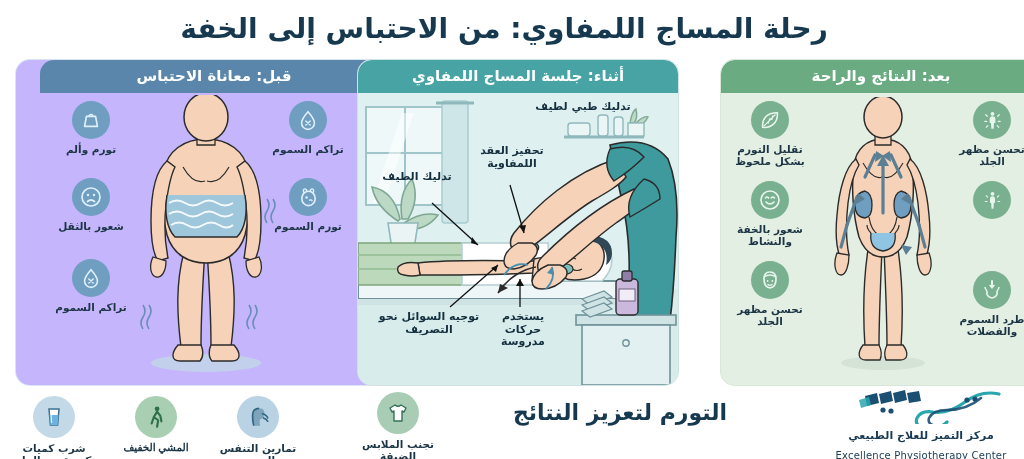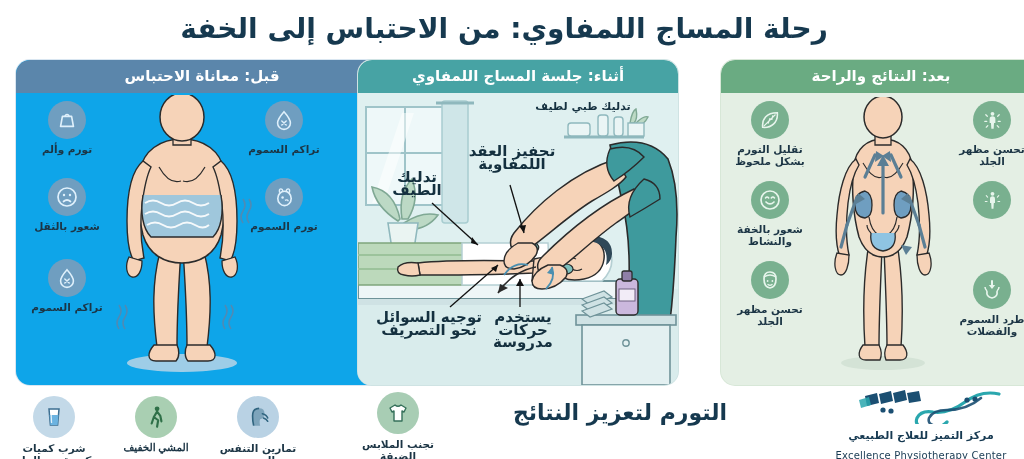--- a/index.html
+++ b/index.html
@@ -20,42 +20,42 @@
 
   
   .panel { position:absolute; top:60px; border-radius:14px; overflow:hidden; }
   .panel-head {
     height:33px; line-height:33px; text-align:center; color:#ffffff;
     font-size:15px; font-weight:bold; direction:rtl;
     border-radius:14px 14px 0 0;
   }
   .panel-body { position:relative; width:100%; height:292px;border-radius:17px; }
 
-  #panel-before { left:16px;  width:372px; height:325px; background:#0ea5e9; box-shadow:0 0 0 1px #d9e6f1;}
+  #panel-before { left:16px;  width:372px; height:325px; background:#c4b5fd; box-shadow:0 0 0 1px #d9e6f1;padding-left:24px;}
   #panel-before .panel-head { background:#5b86ab; }
   #panel-during { left:358px; width:320px; height:325px; background:#d9ecec; box-shadow:0 0 0 1px #cfe3e3;}
   #panel-during .panel-head { background:#47a3a4; }
   #panel-after  { left:688px; width:320px; height:325px; background:#e4efe4; box-shadow:0 0 0 1px #d7e7d7;margin-left:33px;}
   #panel-after  .panel-head { background:#6aab82; }
 
   
   .feature { position:absolute; width:86px; text-align:center; direction:rtl; }
   .f-icon {
     width:38px; height:38px; border-radius:50%; margin:0 auto 4px;
     display:flex; align-items:center; justify-content:center;
   }
   .f-icon svg { display:block; }
   .blue-ic  { background:#6f9ec0; }
   .green-ic { background:#79b08f; }
   .f-label { font-size:10.5px; font-weight:bold; color:#1c3545; line-height:12px; }
 
   
   .scene { position:absolute; inset:0; }
   .anno { position:absolute; direction:rtl; text-align:center;
-          font-size:15px; font-weight:bold; color:#14303f; line-height:12.5px; }
+          font-size:11px; font-weight:bold; color:#14303f; line-height:12.5px; }
   .anno.big { font-size:11px; }
 
   
   .tips-title {
     position:absolute; left:470px; top:400px; width:300px; text-align:center;
     direction:rtl; font-size:22px; font-weight:bold; color:#16394f;
   }
   .tip { position:absolute; width:92px; text-align:center; direction:rtl; }
   .tip .f-icon { width:42px; height:42px; }
   .tip .f-label { font-size:10.5px; }

